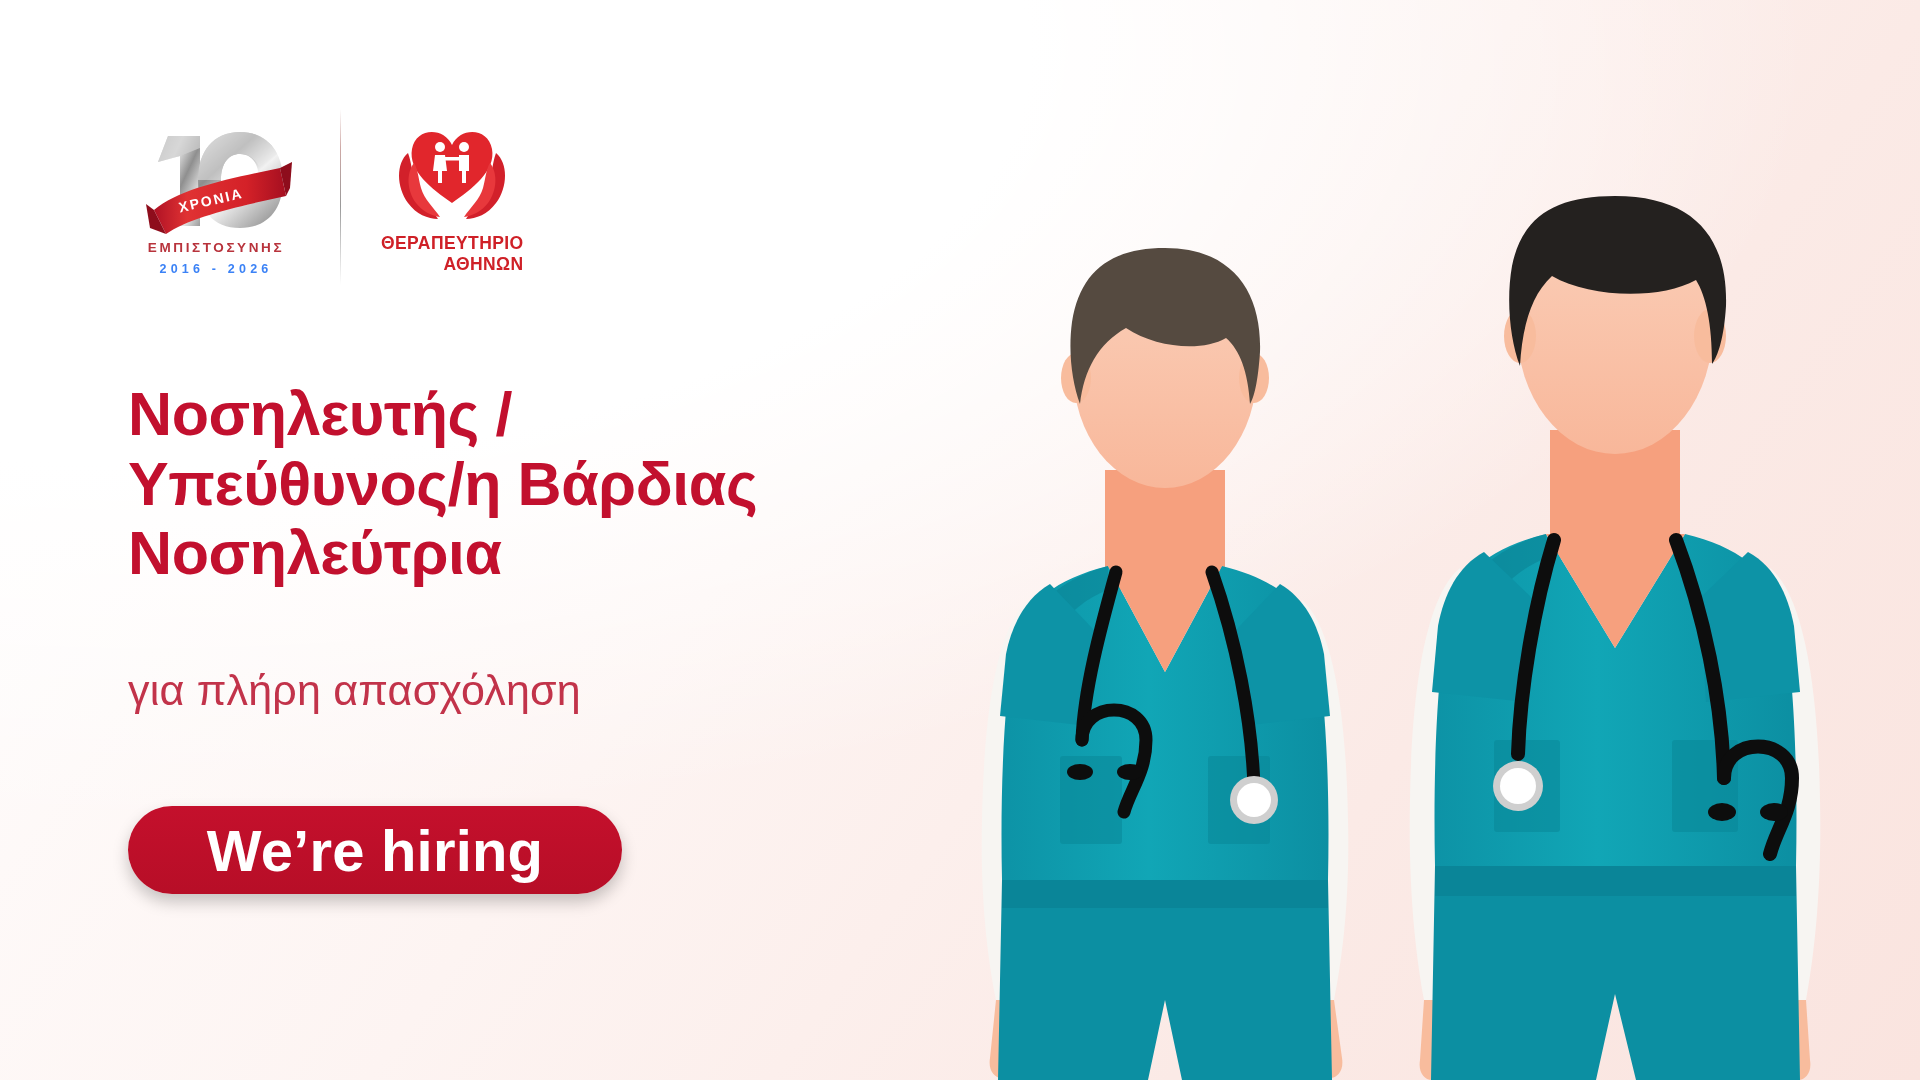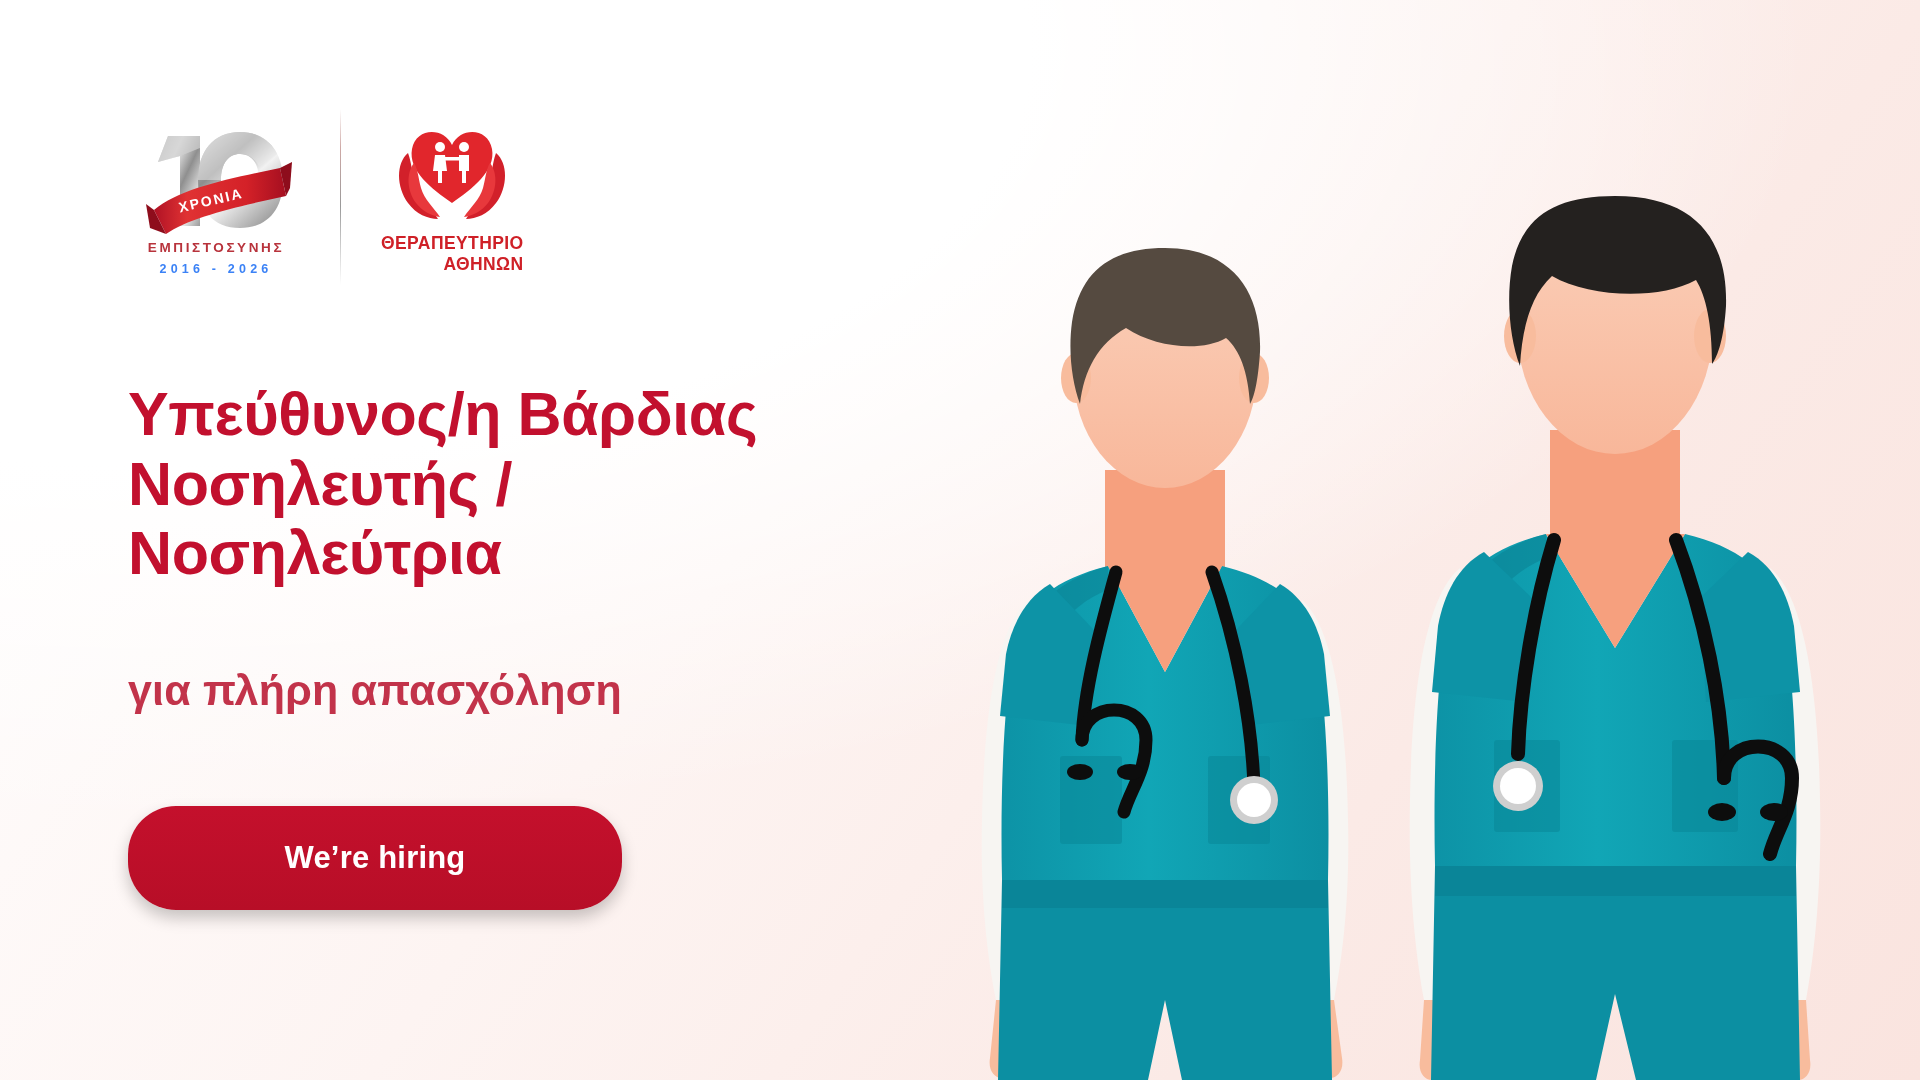--- a/index.html
+++ b/index.html
@@ -30,26 +30,26 @@
   .hosp-mark svg { display:block; width:124px; height:104px; }
   .hosp-name { margin-top:10px; text-align:right; color:#cf2027; font-weight:700;
                font-size:17.5px; line-height:1.22; letter-spacing:.4px; }
 
   
   .headline { position:absolute; left:128px; top:380px; width:880px;
               color:#c2102e; font-weight:700; font-size:61px; line-height:1.14;
               letter-spacing:-.4px; }
   .headline span { display:block; }
   .subhead { position:absolute; left:128px; top:666px; color:#c2334a;
-             font-size:43px; font-weight:700; letter-spacing:.2px; }
-
-  .cta { position:absolute; left:128px; top:806px; width:494px; height:104px;
+             font-size:43px; font-weight:400; letter-spacing:.2px; }
+
+  .cta { position:absolute; left:128px; top:806px; width:494px; height:88px;
          background:linear-gradient(180deg,#c4102c 0%,#b70e27 100%);
          border:none; border-radius:48px; color:#fff;
-         font-size:31px; font-weight:700; letter-spacing:.2px;
+         font-size:58px; font-weight:700; letter-spacing:.2px;
          box-shadow:0 8px 16px rgba(0,0,0,.22); cursor:pointer; }
 
   
   .nurses { position:absolute; left:960px; top:0; width:960px; height:1080px; }
   .nurses svg { display:block; width:960px; height:1080px; }
 </style>
 </head>
 <body>
 
 <div class="brandbar">
@@ -117,22 +117,22 @@
       </svg>
     </div>
     <div class="hosp-name">
       <div>ΘΕΡΑΠΕΥΤΗΡΙΟ</div>
       <div>ΑΘΗΝΩΝ</div>
     </div>
   </div>
 </div>
 
 <h1 class="headline">
+  <span>Νοσηλευτής /</span>
   <span>Υπεύθυνος/η Βάρδιας</span>
-  <span>Νοσηλευτής /</span>
   <span>Νοσηλεύτρια</span>
 </h1>
 
 <div class="subhead">για πλήρη απασχόληση</div>
 
 <button class="cta">We’re hiring</button>
 
 <div class="nurses">
   <svg viewBox="0 0 960 1080" xmlns="http://www.w3.org/2000/svg">
     <defs>

